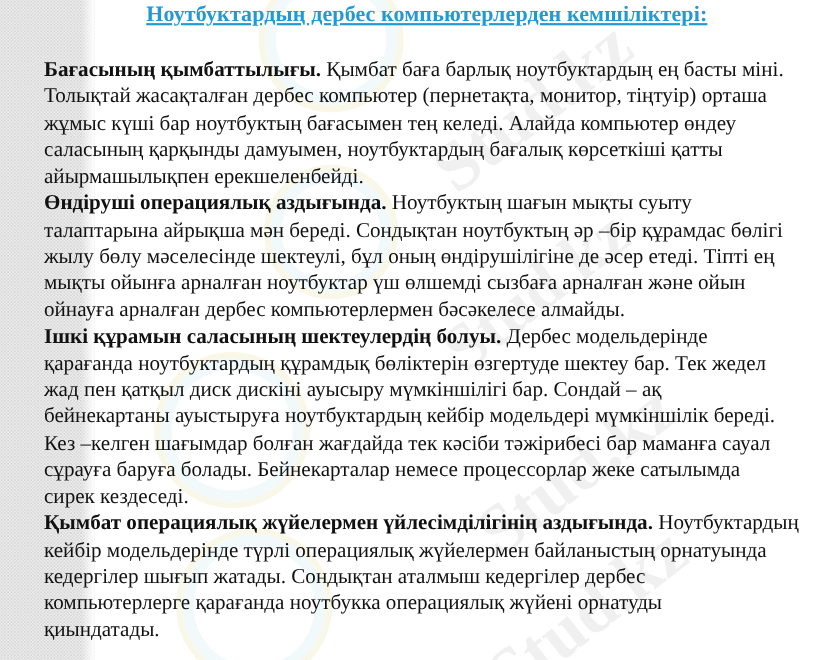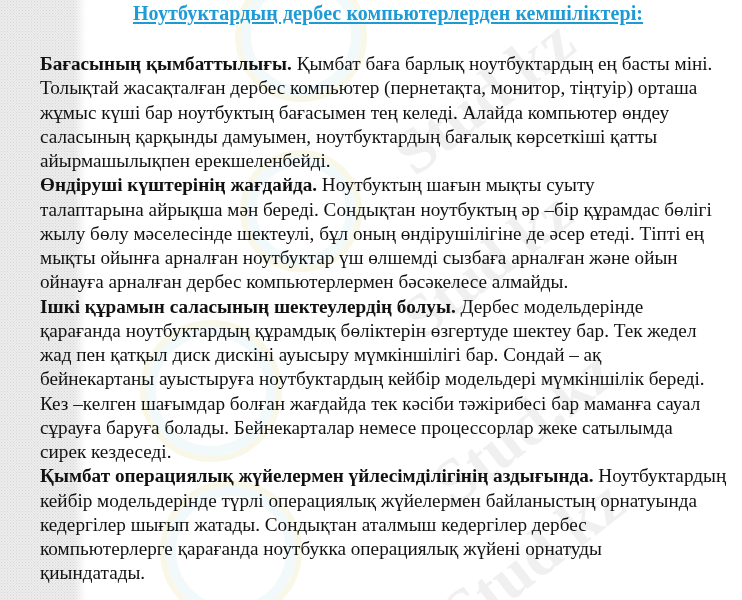--- a/index.html
+++ b/index.html
@@ -96,21 +96,21 @@
 
   <div>
     <span class="line"><span class="bold">Бағасының қымбаттылығы.</span><span> Қымбат баға барлық ноутбуктардың ең басты міні.</span></span>
     <span class="line">Толықтай жасақталған дербес компьютер (пернетақта, монитор, тіңтуір) орташа</span>
     <span class="line">жұмыс күші бар ноутбуктың бағасымен тең келеді. Алайда компьютер өндеу</span>
     <span class="line">саласының қарқынды дамуымен, ноутбуктардың бағалық көрсеткіші қатты</span>
     <span class="line">айырмашылықпен ерекшеленбейді.</span>
   </div>
 
   <div>
-    <span class="line"><span class="bold">Өндіруші күштерінің жағдайда.</span><span> Ноутбуктың шағын мықты суыту</span></span>
+    <span class="line"><span class="bold">Өндіруші операциялық аздығында.</span><span> Ноутбуктың шағын мықты суыту</span></span>
     <span class="line">талаптарына айрықша мән береді. Сондықтан ноутбуктың әр –бір құрамдас бөлігі</span>
     <span class="line">жылу бөлу мәселесінде шектеулі, бұл оның өндірушілігіне де әсер етеді. Тіпті ең</span>
     <span class="line">мықты ойынға арналған ноутбуктар үш өлшемді сызбаға арналған және ойын</span>
     <span class="line">ойнауға арналған дербес компьютерлермен бәсәкелесе алмайды.</span>
   </div>
 
   <div>
     <span class="line"><span class="bold">Ішкі құрамын саласының шектеулердің болуы.</span><span> Дербес модельдерінде</span></span>
     <span class="line">қарағанда ноутбуктардың құрамдық бөліктерін өзгертуде шектеу бар. Тек жедел</span>
     <span class="line">жад пен қатқыл диск дискіні ауысыру мүмкіншілігі бар. Сондай – ақ</span>

